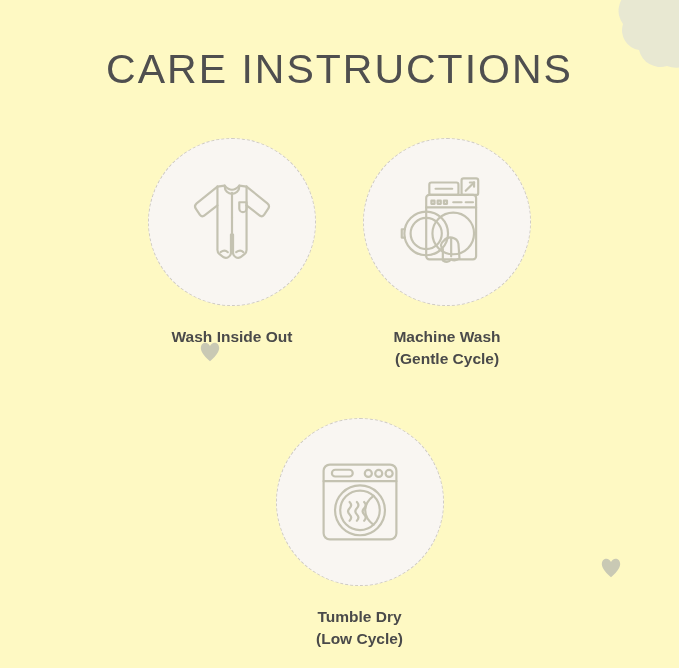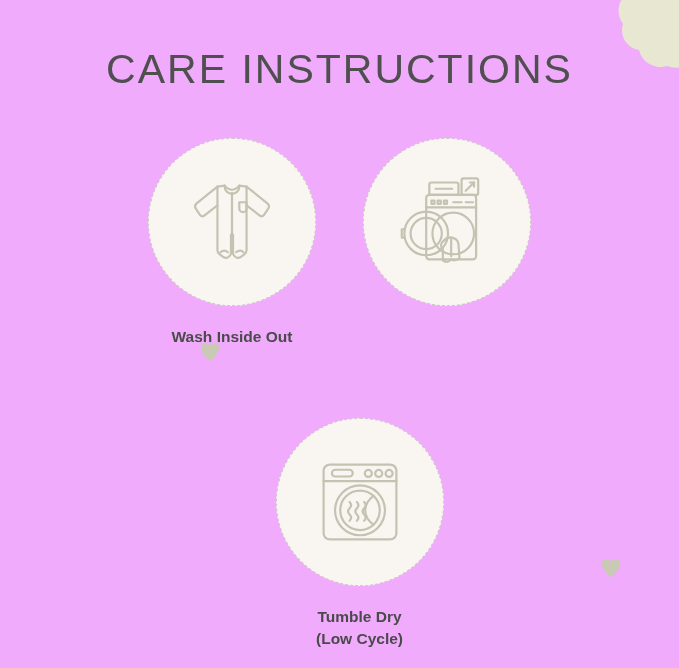--- a/index.html
+++ b/index.html
@@ -12,21 +12,21 @@
     background: #ffffff;
     font-family: "Liberation Sans", sans-serif;
     overflow: hidden;
     position: relative;
   }
 
   .page {
     position: relative;
     width: 679px;
     height: 668px;
-    background: #f0abfc;
+    background: #fef9c3;
     overflow: hidden;
   }
 
   
   .corner-blob {
     position: absolute;
     top: -34px;
     right: -18px;
     width: 110px;
     height: 108px;
@@ -185,20 +185,22 @@
           <circle cx="56" cy="61" r="20"></circle>
 
           <circle cx="30" cy="61" r="21"></circle>
           <circle cx="30" cy="61" r="15"></circle>
           <path d="M9.5 57 l-3 0 l0 8 l3 0"></path>
 
           <path d="M47 68 q3 -4 8 -3 q5 1 6 6 l1 14 q-4 3 -8 1 q-3 4 -8 1 l0 -11 q-4 -4 1 -8 Z"></path>
           <path d="M54 66 L54 83"></path>
         </svg>
       </div>
+      <div class="care-label">Machine Wash
+(Gentle Cycle)</div>
     </div>
 
 
   </div>
 
   <div class="row row-bottom">
 
     <div class="care-item">
       <div class="icon-circle">
         <svg viewBox="0 0 100 100" xmlns="http://www.w3.org/2000/svg" fill="none" stroke="#c4c2b1" stroke-width="2.1" stroke-linecap="round" stroke-linejoin="round">

